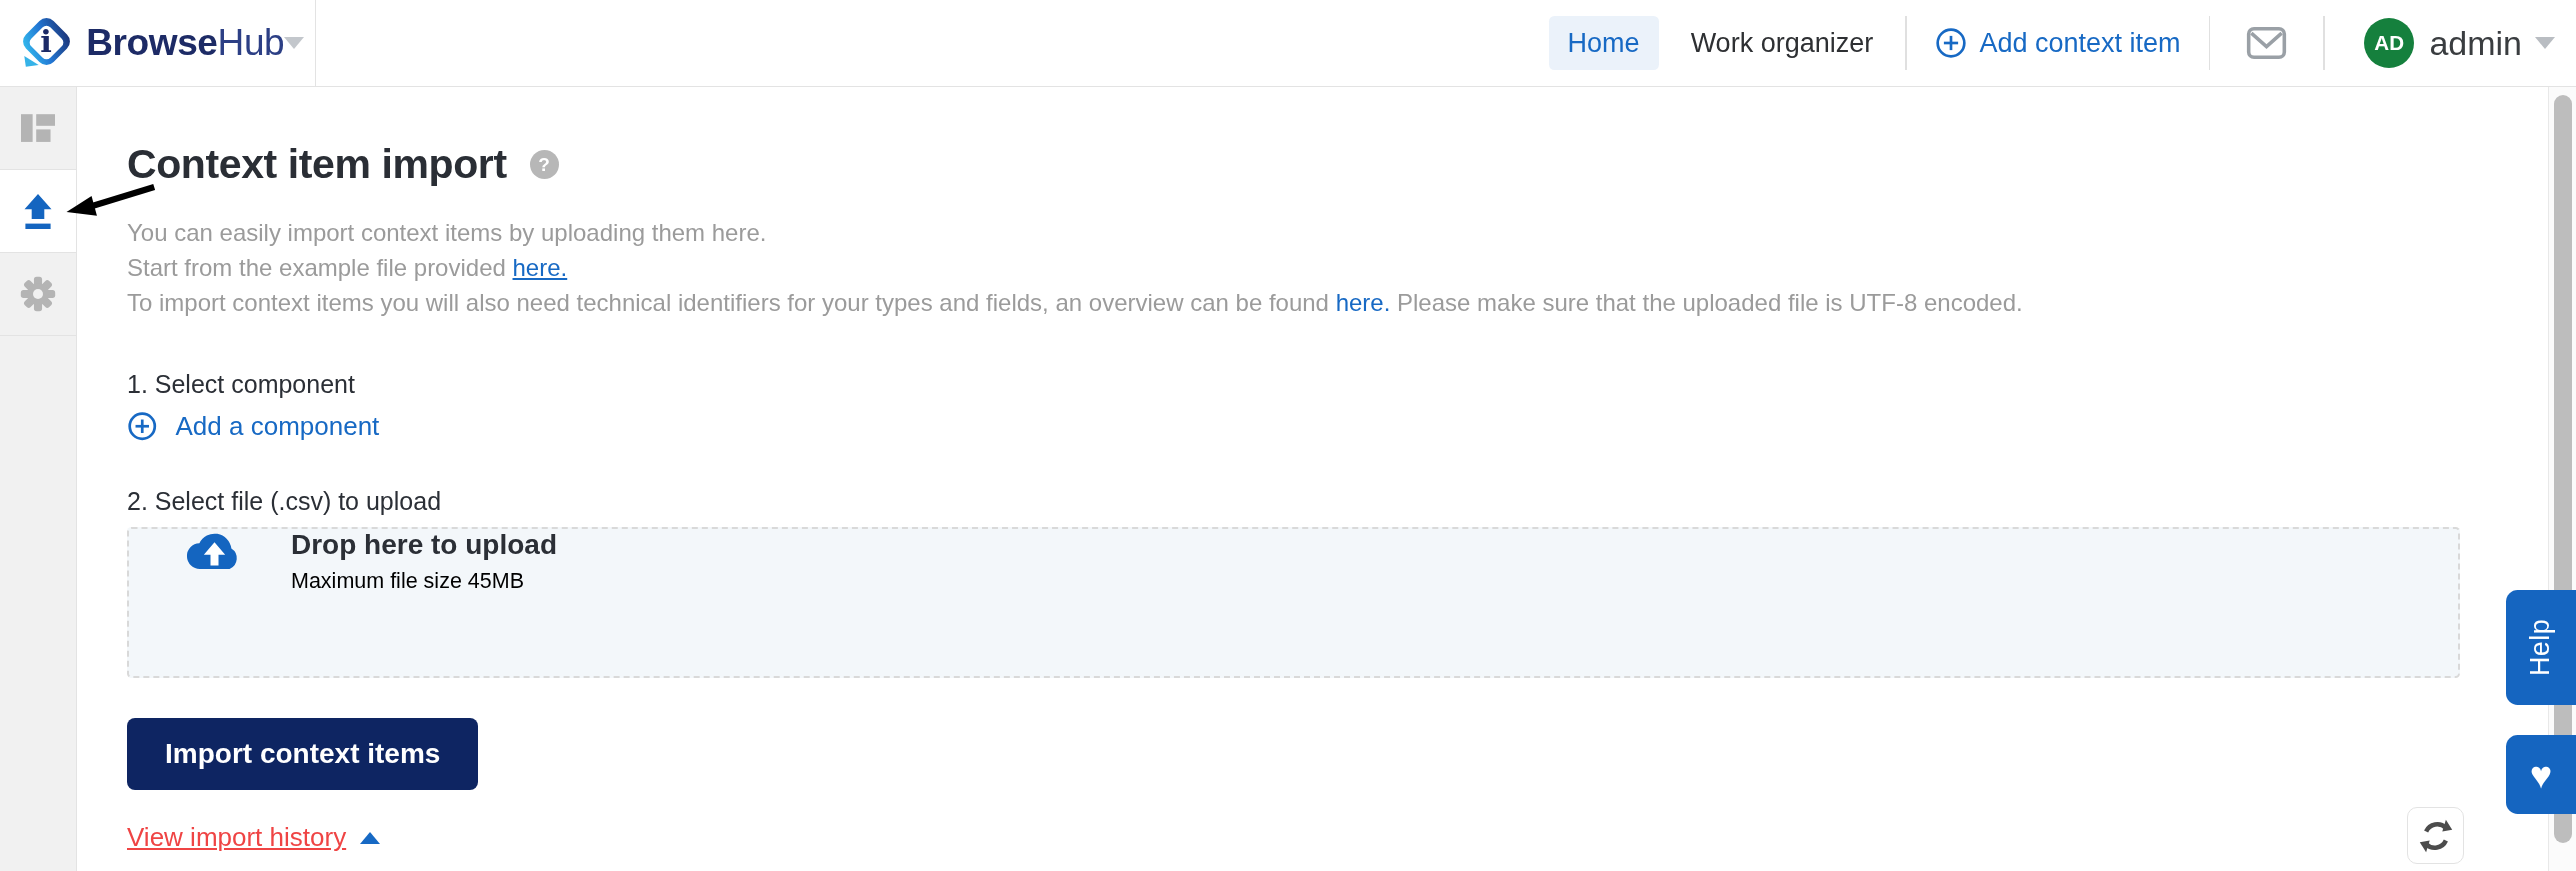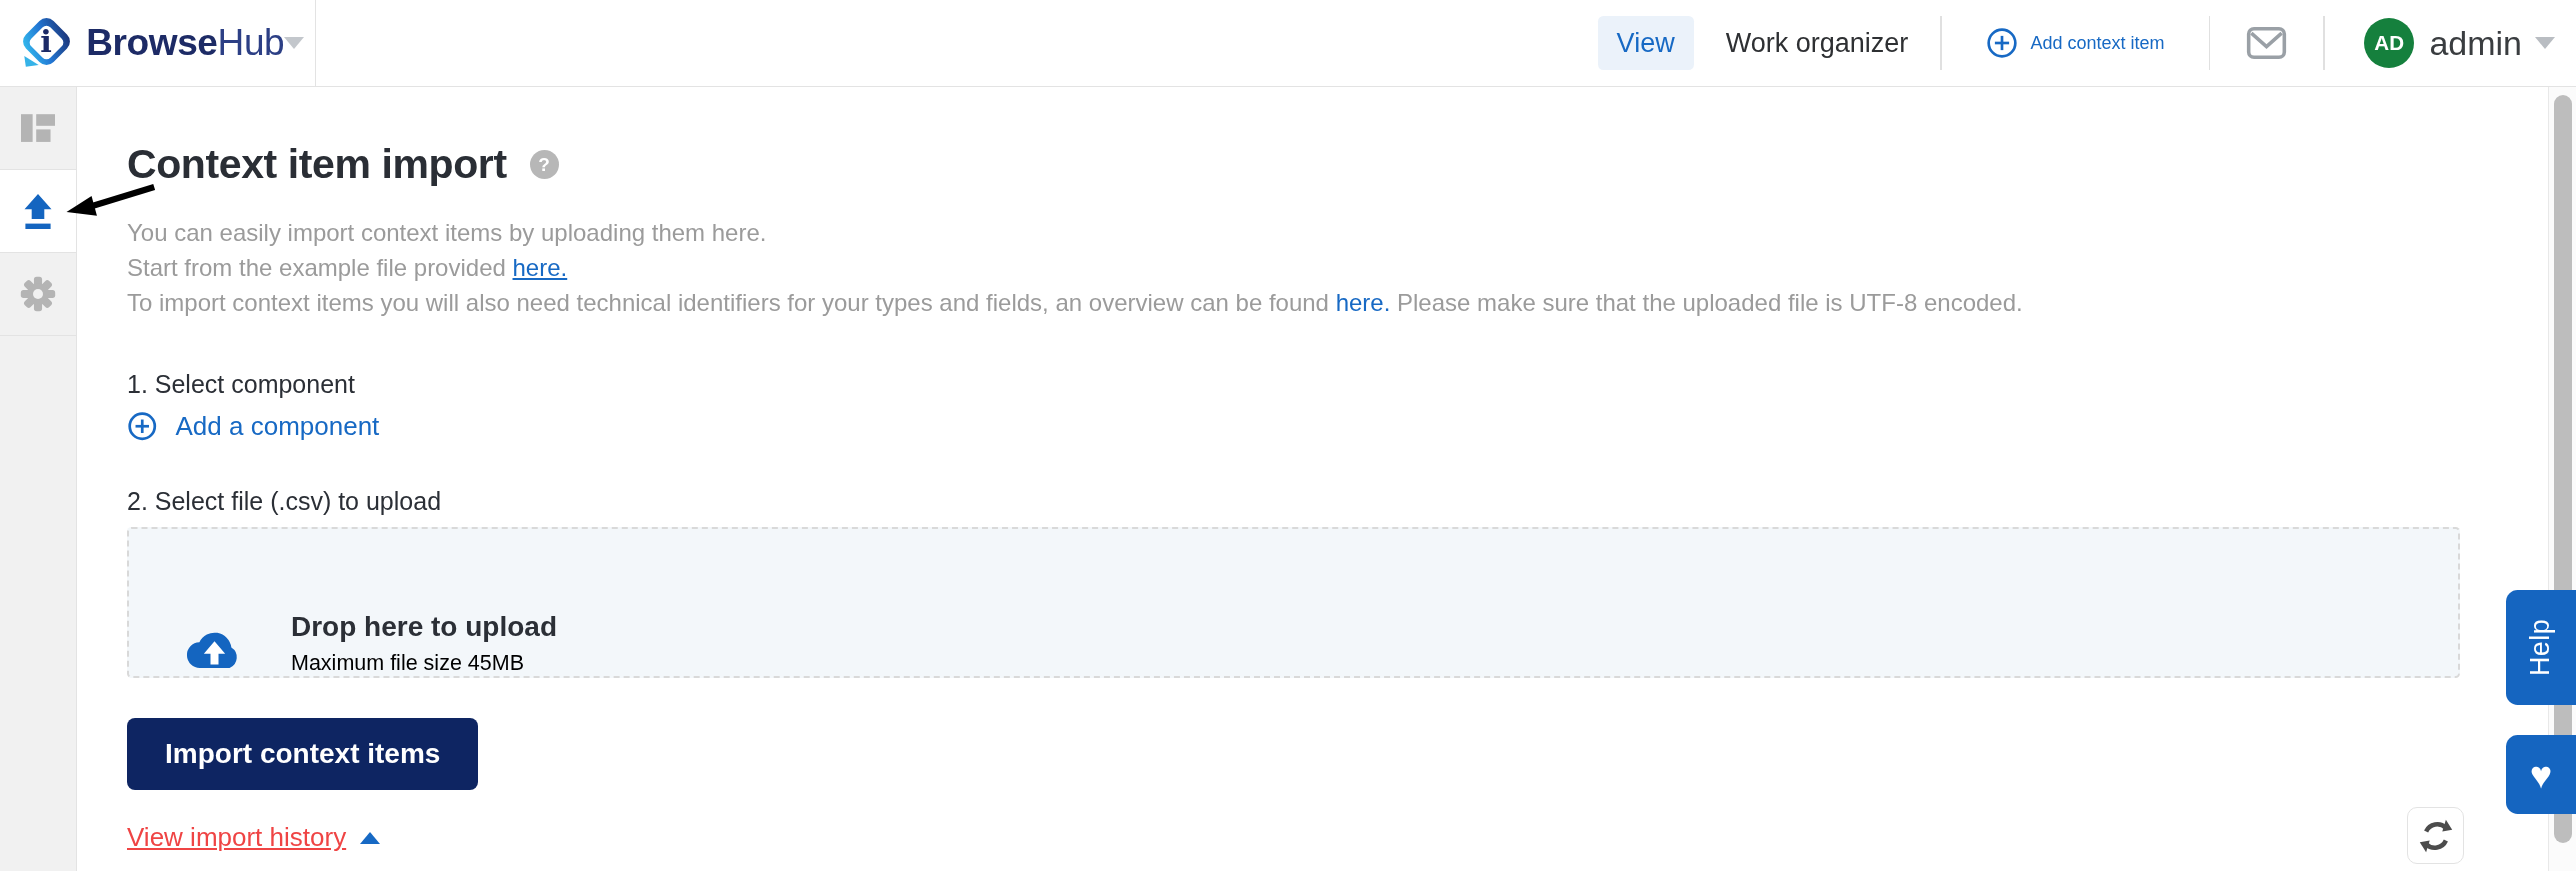--- a/index.html
+++ b/index.html
@@ -26,22 +26,22 @@
   .logo-text .light { font-weight:400; color:#2c3f85; }
   .caret { width:0; height:0; border-left:10.8px solid transparent;
     border-right:10.8px solid transparent; border-top:12.5px solid #c3c7cc; }
   .logo-caret { margin-left:auto; margin-right:34px; }
 
   .topnav { margin-left:auto; display:flex; align-items:center; padding-right:21.5px; }
   .nav-home { background:#ebf2fa; color:#1769c4; font-size:27px; padding:11.7px 19px;
     border-radius:5.4px; cursor:pointer; }
   .nav-work { color:#2e3033; font-size:27px; margin:0 32px; cursor:pointer; }
   .nav-divider { width:1.8px; height:54px; background:#e0e0e0; }
-  .nav-add { display:flex; align-items:center; gap:12.5px; color:#1769c4; font-size:18px;
-    margin:0 44px; cursor:pointer; }
+  .nav-add { display:flex; align-items:center; gap:12.5px; color:#1769c4; font-size:27px;
+    margin:0 28px; cursor:pointer; }
   .envelope-wrap { margin-right:36px; display:flex; align-items:center; cursor:pointer; }
   .avatar { width:50px; height:50px; border-radius:50%; background:#15803d; color:#fff;
     font-size:20.6px; font-weight:700; display:flex; align-items:center; justify-content:center;
     margin-left:39px; cursor:pointer; }
   .admin-name { font-size:34px; color:#3a3d40; margin:0 12.5px 0 15.2px; }
   .admin-caret { border-top-color:#b9bdc2; cursor:pointer; }
 
   
   .sidebar { position:absolute; left:0; top:87px; width:77px; bottom:0;
     background:#f1f1f1; border-right:1.8px solid #e3e3e3; z-index:10; }
@@ -63,21 +63,21 @@
   .intro { margin-top:27px; font-size:24px; color:#9b9b9b; line-height:35px; white-space:nowrap; }
   .intro a { color:#1769c4; text-decoration:underline; cursor:pointer; }
   .intro a.no-underline { text-decoration:none; }
   .step-label { font-size:25px; color:#2b2f36; }
   .step1 { margin-top:50px; }
   .add-component { margin-top:11.7px; display:flex; align-items:center; gap:18px;
     color:#1769c4; font-size:26px; cursor:pointer; width:max-content; }
   .step2 { margin-top:45px; }
 
   .dropzone { margin-top:11.7px; width:2333px; height:151px; background:#f3f7fa;
-    border:2.7px dashed #d9d9d9; border-radius:4.5px; display:flex; align-items:flex-end;
+    border:2.7px dashed #d9d9d9; border-radius:4.5px; display:flex; align-items:flex-start;
     padding-left:56px; }
   .drop-text { margin-left:47px; }
   .drop-title { font-size:28px; font-weight:700; color:#2b2f36; }
   .drop-sub { font-size:21.5px; color:#000000; margin-top:8px; }
   .browse-btn { margin-left:97px; background:#fff; border:2.7px solid #1769c4; border-radius:6.3px;
     color:#1769c4; font-size:26px; padding:13.4px 30.5px; cursor:pointer;
     font-family:"Liberation Sans", sans-serif; }
 
   .import-btn { margin-top:40px; display:inline-block; background:#0e2562; color:#fff;
     border:none; border-radius:8px; font-size:28px; font-weight:700; padding:20px 38px;
@@ -117,21 +117,21 @@
       <div class="ld-tail"></div>
       <span class="ld-i">i</span>
     </div>
     <div class="logo-text">
       <span class="bold">Browse</span><span class="light">Hub</span>
     </div>
     <div class="caret logo-caret"></div>
   </div>
 
   <nav class="topnav">
-    <div class="nav-home">View</div>
+    <div class="nav-home">Home</div>
     <div class="nav-work">Work organizer</div>
     <div class="nav-divider"></div>
     <div class="nav-add">
       <svg width="32" height="32" viewBox="0 0 36 36">
         <circle cx="18" cy="18" r="15" fill="none" stroke="#1769c4" stroke-width="3"></circle>
         <line x1="18" y1="10" x2="18" y2="26" stroke="#1769c4" stroke-width="3"></line>
         <line x1="10" y1="18" x2="26" y2="18" stroke="#1769c4" stroke-width="3"></line>
       </svg>
       <span>Add context item</span>
     </div>

